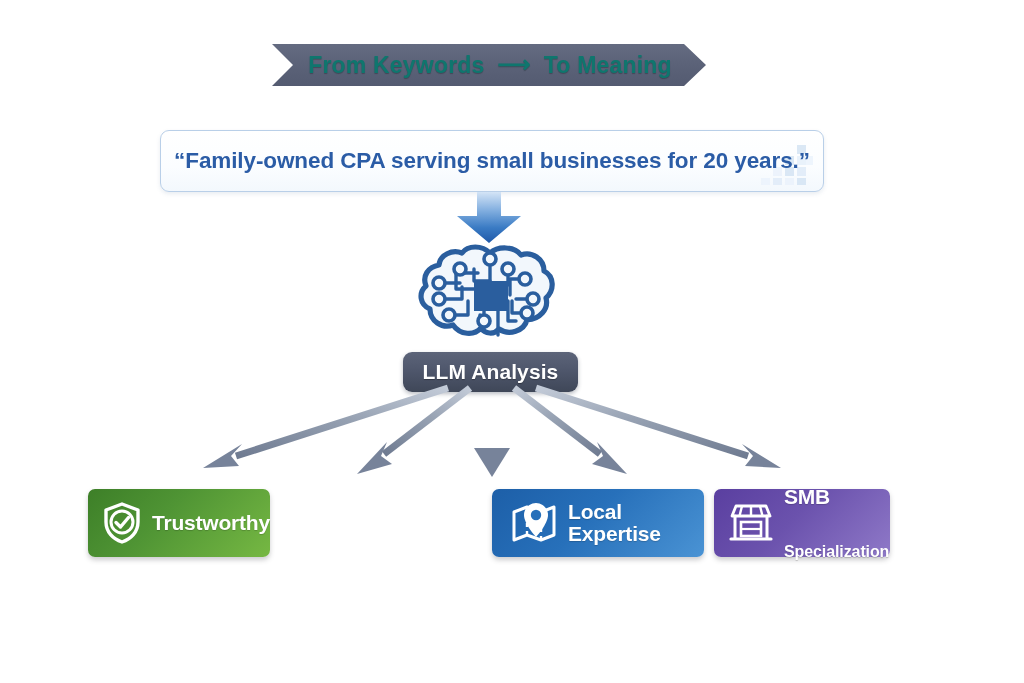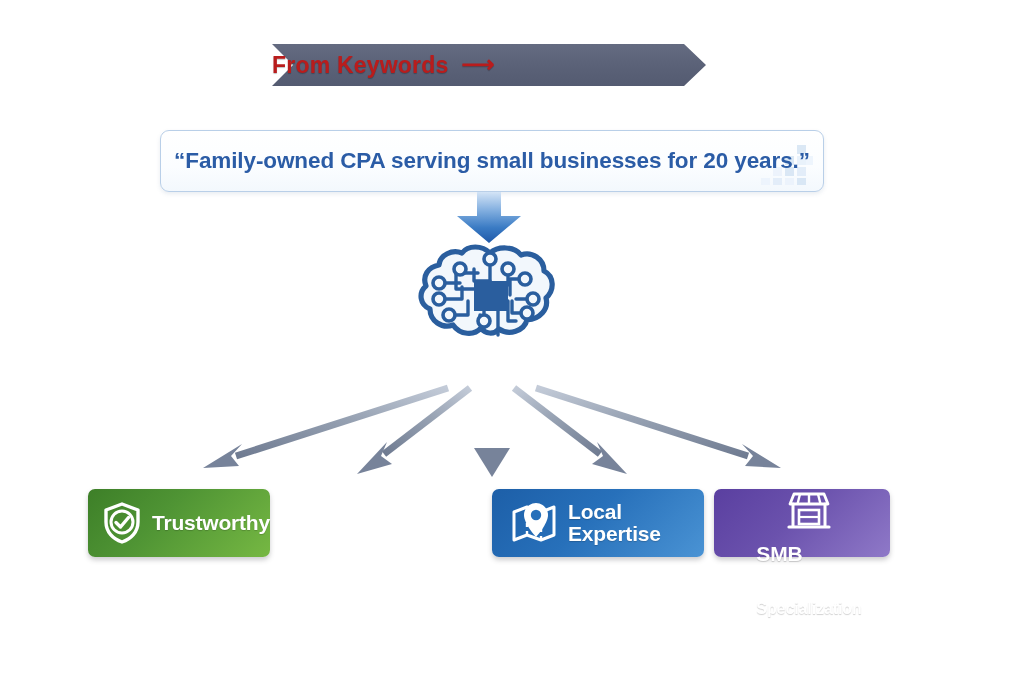--- a/index.html
+++ b/index.html
@@ -39,22 +39,23 @@
     right: 0; top: 0;
     width: 24px; height: 100%;
     background: #ffffff;
     clip-path: polygon(100% 0, 100% 100%, 0 100%, 22px 50%, 0 0);
   }
   #ribbon .ribbon-label {
     position: absolute;
     inset: 0;
     display: flex;
     align-items: center;
+    justify-content: center;
     gap: 13px;
-    color: #b91c1c;
+    color: #0f766e;
     font-size: 23px;
     font-weight: bold;
     letter-spacing: 0.2px;
     text-shadow: 0 1px 1px rgba(0,0,0,0.25);
   }
   #ribbon .arrow-glyph {
     display: inline-block;
     font-size: 23px;
     line-height: 1;
     transform: translateY(-1px);
@@ -205,34 +206,34 @@
   #badge-local {
     left: 492px;
     width: 212px;
     background: linear-gradient(135deg, #1d5fa8 0%, #2770ba 45%, #4a93d4 100%);
     padding-left: 18px;
   }
   #badge-smb {
     left: 714px;
     width: 176px;
     background: linear-gradient(135deg, #5a3fa0 0%, #6b52ad 45%, #8f79c8 100%);
-    flex-direction: column;
   }
 </style>
 </head>
 <body>
 
 <div id="stage">
 
   <div id="ribbon">
     <div class="ribbon-inner"></div>
     <div class="ribbon-notch-r"></div>
     <div class="ribbon-label">
       <span>From Keywords</span>
       <span class="arrow-glyph">⟶</span>
+      <span>To Meaning</span>
     </div>
   </div>
 
   <div id="quote-box">
     <svg id="quote-pixels" viewBox="0 0 58 44">
       <g fill="#cfe0f2">
         <rect x="40" y="2" width="9" height="9"></rect>
         <rect x="28" y="13" width="9" height="9"></rect>
         <rect x="40" y="13" width="9" height="9" fill="#e3eefa"></rect>
         <rect x="16" y="24" width="9" height="9" fill="#e8f1fb"></rect>
@@ -305,20 +306,23 @@
       <circle cx="27" cy="56" r="6"></circle>
       <circle cx="37" cy="72" r="6"></circle>
       <circle cx="96" cy="26" r="6"></circle>
       <circle cx="113" cy="36" r="6"></circle>
       <circle cx="121" cy="56" r="6"></circle>
       <circle cx="115" cy="70" r="6"></circle>
       <circle cx="72" cy="78" r="6"></circle>
     </g>
   </svg>
 
+  <div id="llm-pill">
+    <span class="llm-label">LLM Analysis</span>
+  </div>
 
   <svg id="fan-arrows" viewBox="0 0 1024 110">
     <defs>
       <linearGradient id="fanGradL" x1="1" y1="0" x2="0" y2="1">
         <stop offset="0%" stop-color="#c3cbd8"></stop>
         <stop offset="45%" stop-color="#97a2b3"></stop>
         <stop offset="100%" stop-color="#6f7b91"></stop>
       </linearGradient>
       <linearGradient id="fanGradC" x1="0" y1="0" x2="0" y2="1">
         <stop offset="0%" stop-color="#c3cbd8"></stop>

